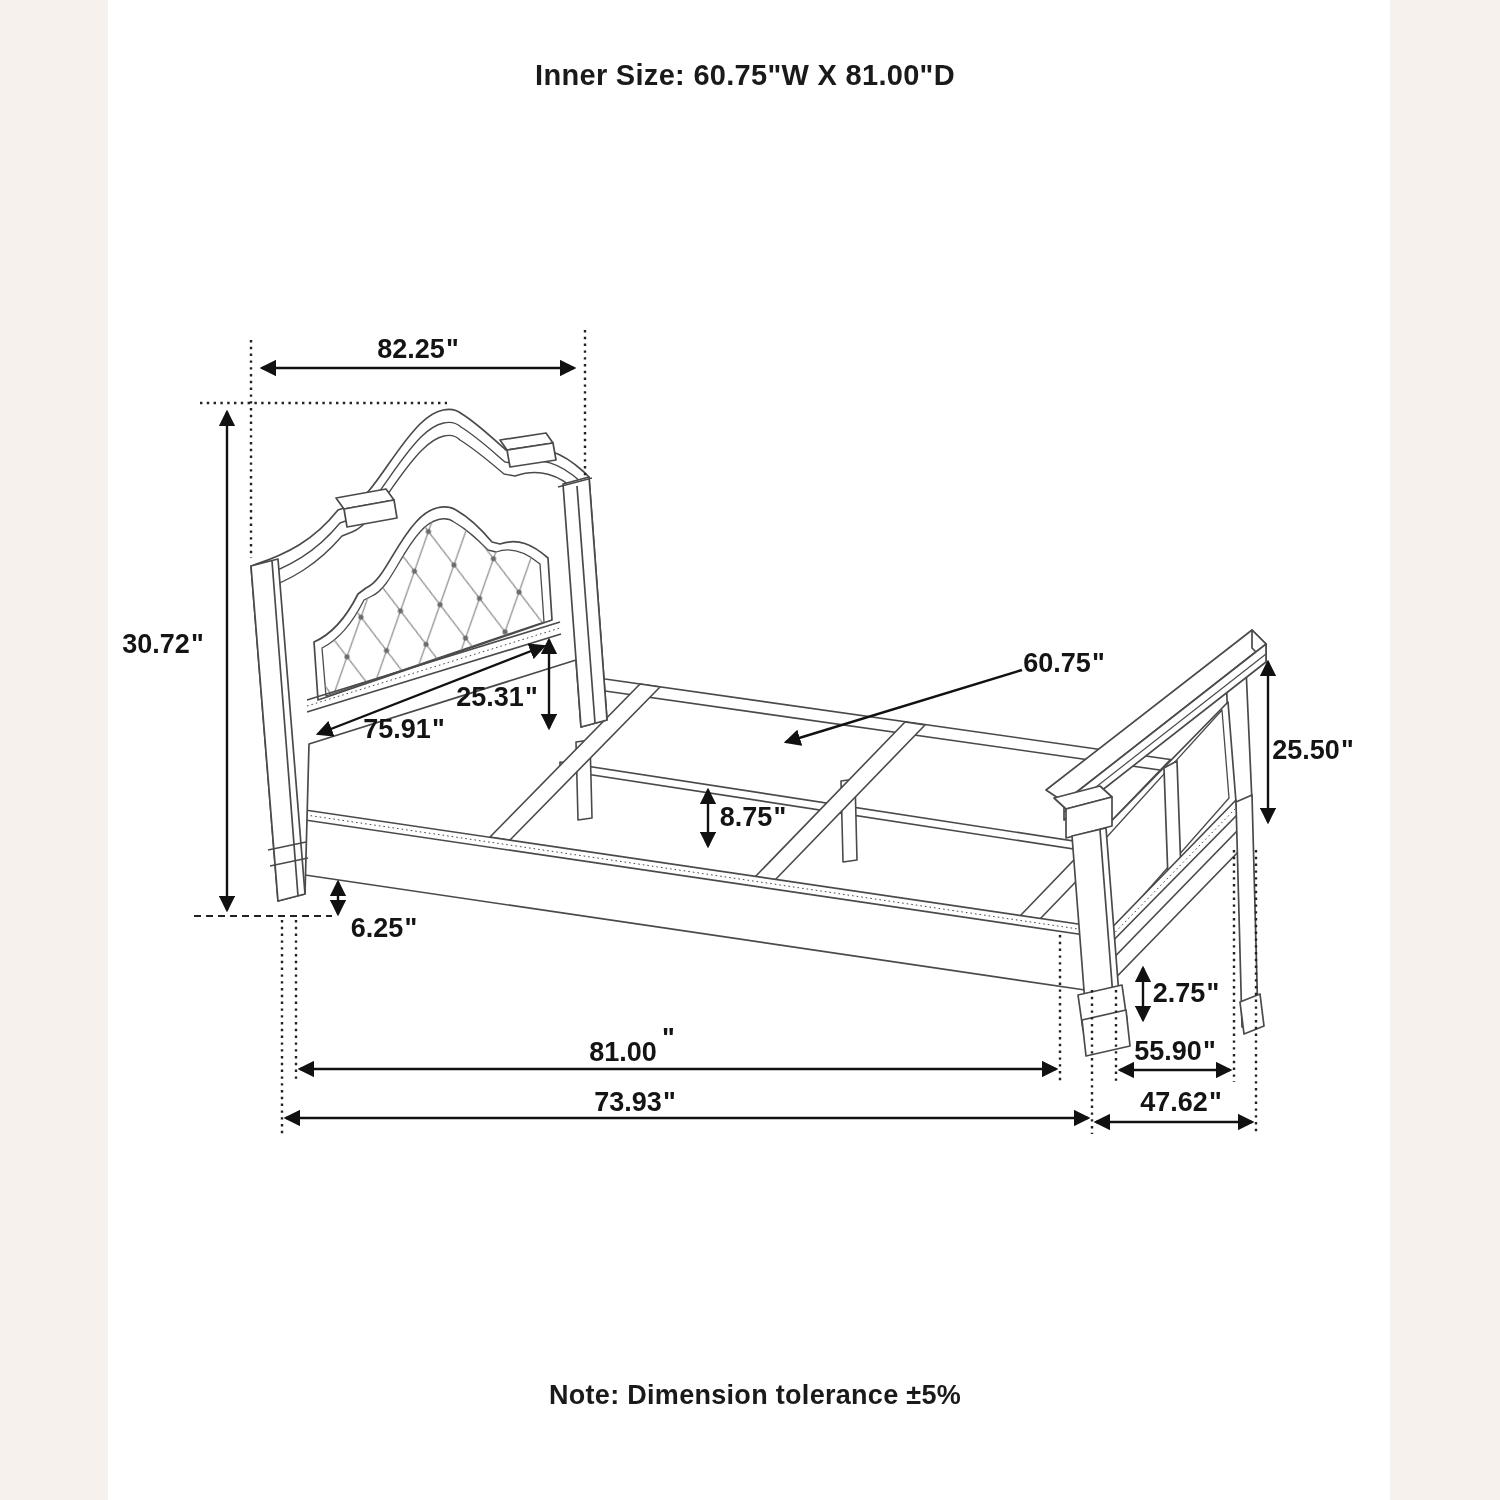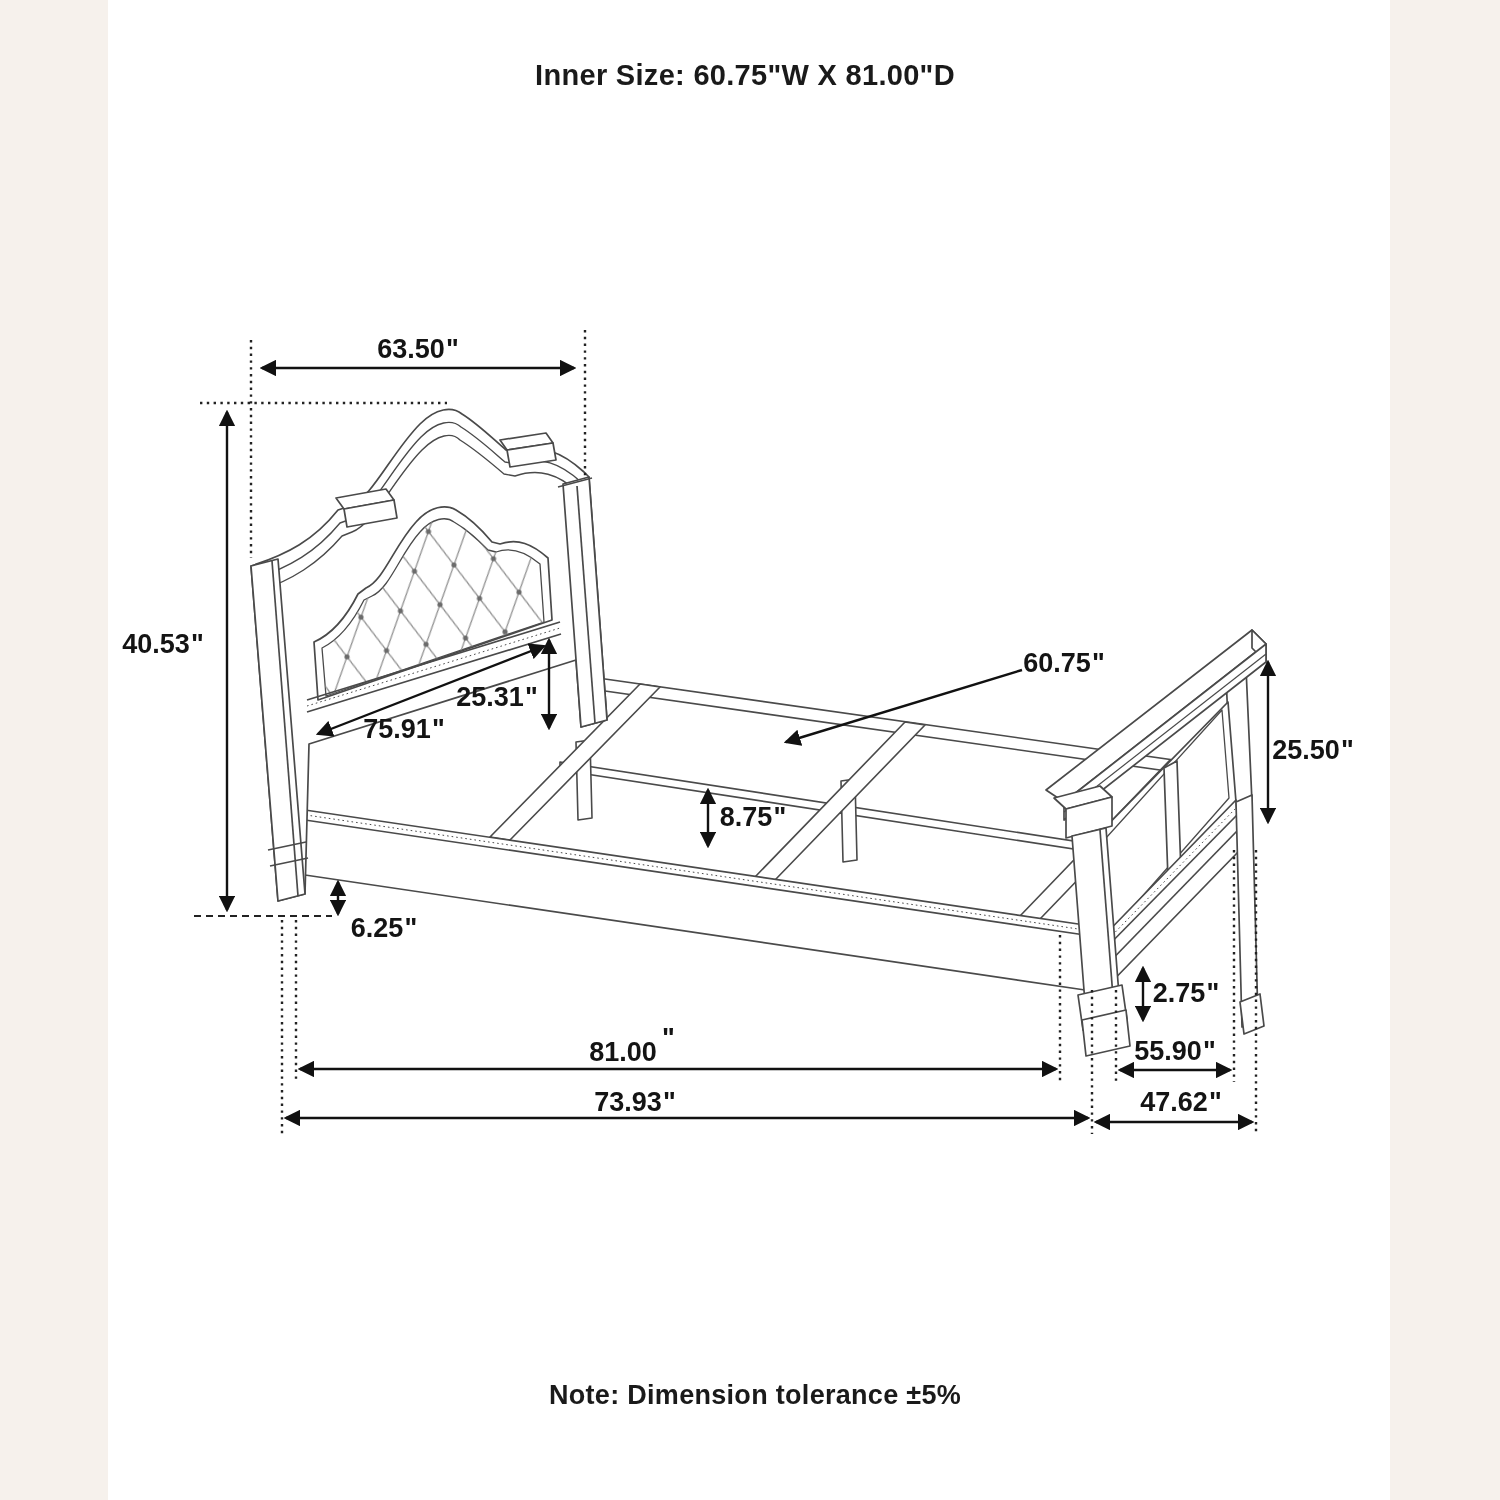--- a/index.html
+++ b/index.html
@@ -186,24 +186,24 @@
       <path d="M1268,662 L1268,822" marker-start="url(#arr)" marker-end="url(#arr)"></path>
       <path d="M1143,968 L1143,1020" marker-start="url(#arr)" marker-end="url(#arr)"></path>
       <path d="M300,1069 L1056,1069" marker-start="url(#arr)" marker-end="url(#arr)"></path>
       <path d="M286,1118 L1088,1118" marker-start="url(#arr)" marker-end="url(#arr)"></path>
       <path d="M1120,1070 L1230,1070" marker-start="url(#arr)" marker-end="url(#arr)"></path>
       <path d="M1096,1122 L1252,1122" marker-start="url(#arr)" marker-end="url(#arr)"></path>
     </g>
   </svg>
 
   <div class="dim-label" style="left:418px;top:349px">
-    <span>63.50</span><span class="u">"</span>
+    <span>82.25</span><span class="u">"</span>
   </div>
   <div class="dim-label" style="left:163px;top:644px">
-    <span>40.53</span><span class="u">"</span>
+    <span>30.72</span><span class="u">"</span>
   </div>
   <div class="dim-label" style="left:404px;top:729px">
     <span>75.91</span><span class="u">"</span>
   </div>
   <div class="dim-label" style="left:497px;top:697px">
     <span>25.31</span><span class="u">"</span>
   </div>
   <div class="dim-label" style="left:384px;top:928px">
     <span>6.25</span><span class="u">"</span>
   </div>

